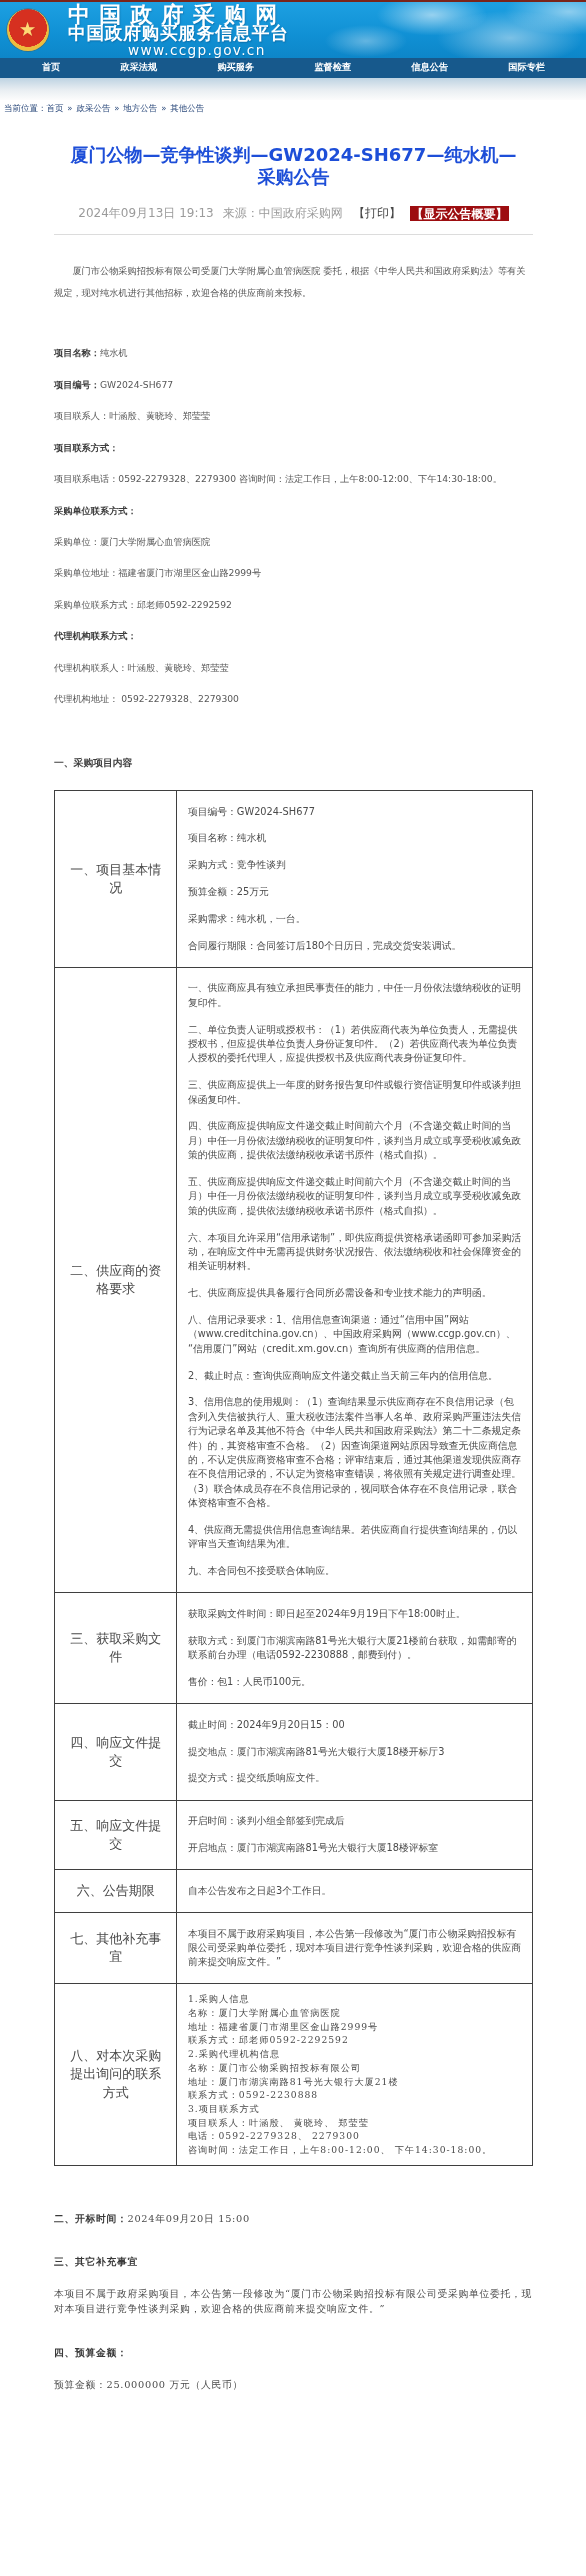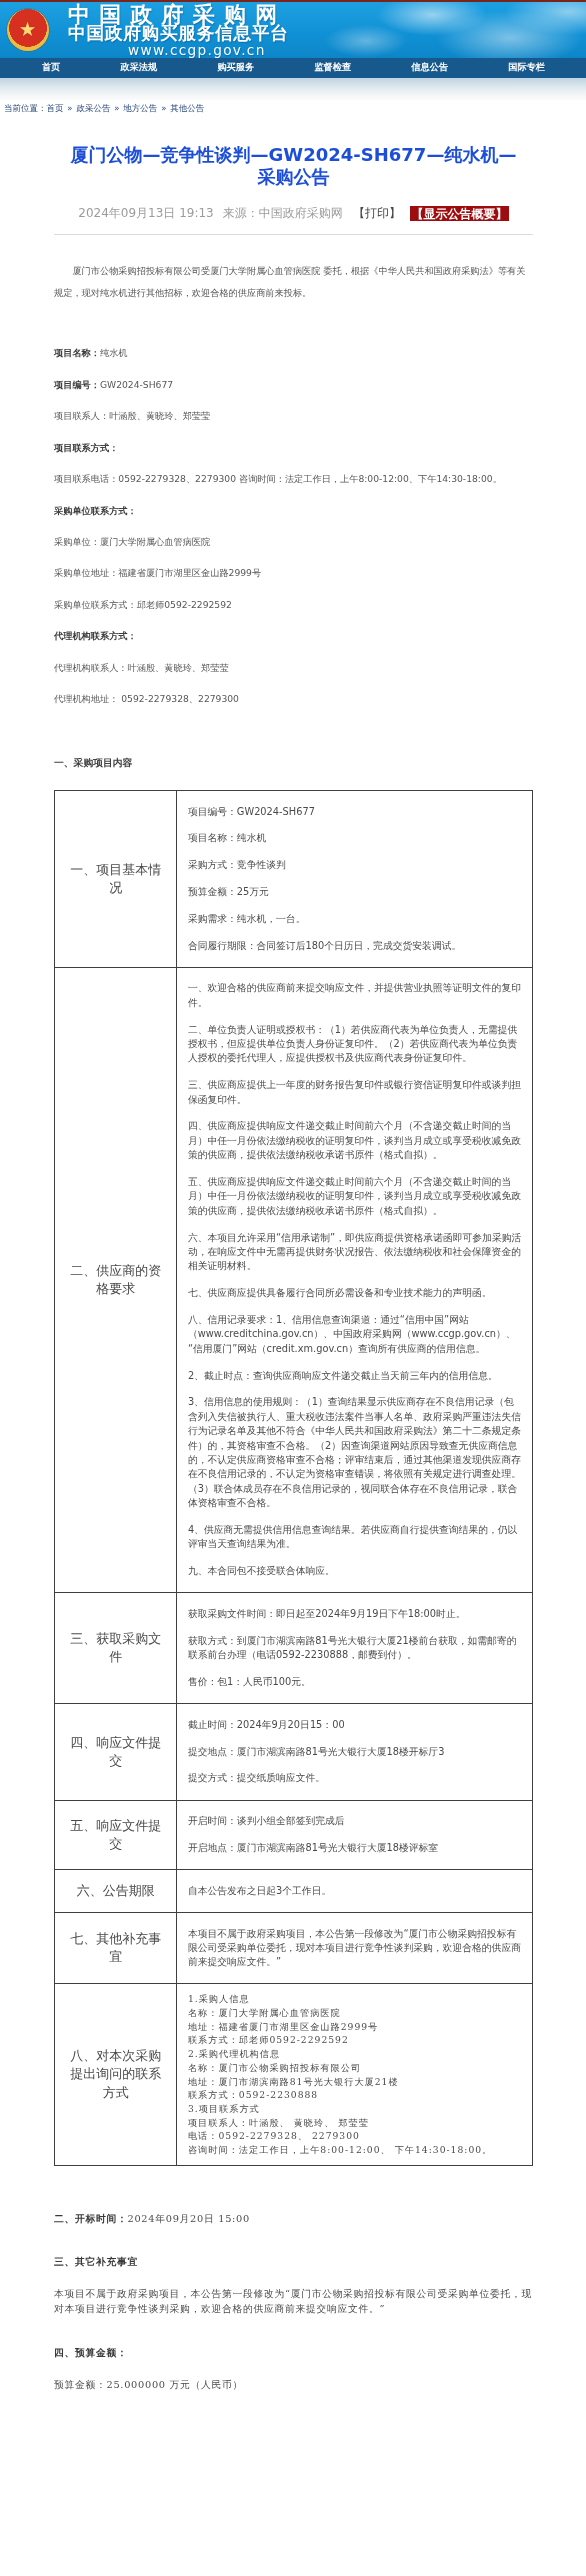--- a/index.html
+++ b/index.html
@@ -137,21 +137,21 @@
             <p>项目名称：纯水机</p>
             <p>采购方式：竞争性谈判</p>
             <p>预算金额：25万元</p>
             <p>采购需求：纯水机，一台。</p>
             <p>合同履行期限：合同签订后180个日历日，完成交货安装调试。</p>
           </td>
         </tr>
         <tr>
           <td class="tlabel">二、供应商的资格要求</td>
           <td class="tcontent">
-            <p>一、欢迎合格的供应商前来提交响应文件，并提供营业执照等证明文件的复印件。</p>
+            <p>一、供应商应具有独立承担民事责任的能力，中任一月份依法缴纳税收的证明复印件。</p>
             <p>二、单位负责人证明或授权书：（1）若供应商代表为单位负责人，无需提供授权书，但应提供单位负责人身份证复印件。（2）若供应商代表为单位负责人授权的委托代理人，应提供授权书及供应商代表身份证复印件。</p>
             <p>三、供应商应提供上一年度的财务报告复印件或银行资信证明复印件或谈判担保函复印件。</p>
             <p>四、供应商应提供响应文件递交截止时间前六个月（不含递交截止时间的当月）中任一月份依法缴纳税收的证明复印件，谈判当月成立或享受税收减免政策的供应商，提供依法缴纳税收承诺书原件（格式自拟）。</p>
             <p>五、供应商应提供响应文件递交截止时间前六个月（不含递交截止时间的当月）中任一月份依法缴纳税收的证明复印件，谈判当月成立或享受税收减免政策的供应商，提供依法缴纳税收承诺书原件（格式自拟）。</p>
             <p>六、本项目允许采用“信用承诺制”，即供应商提供资格承诺函即可参加采购活动，在响应文件中无需再提供财务状况报告、依法缴纳税收和社会保障资金的相关证明材料。</p>
             <p>七、供应商应提供具备履行合同所必需设备和专业技术能力的声明函。</p>
             <p>八、信用记录要求：1、信用信息查询渠道：通过“信用中国”网站（www.creditchina.gov.cn）、中国政府采购网（www.ccgp.gov.cn）、“信用厦门”网站（credit.xm.gov.cn）查询所有供应商的信用信息。</p>
             <p>2、截止时点：查询供应商响应文件递交截止当天前三年内的信用信息。</p>
             <p>3、信用信息的使用规则：（1）查询结果显示供应商存在不良信用记录（包含列入失信被执行人、重大税收违法案件当事人名单、政府采购严重违法失信行为记录名单及其他不符合《中华人民共和国政府采购法》第二十二条规定条件）的，其资格审查不合格。（2）因查询渠道网站原因导致查无供应商信息的，不认定供应商资格审查不合格；评审结束后，通过其他渠道发现供应商存在不良信用记录的，不认定为资格审查错误，将依照有关规定进行调查处理。（3）联合体成员存在不良信用记录的，视同联合体存在不良信用记录，联合体资格审查不合格。</p>
             <p>4、供应商无需提供信用信息查询结果。若供应商自行提供查询结果的，仍以评审当天查询结果为准。</p>

